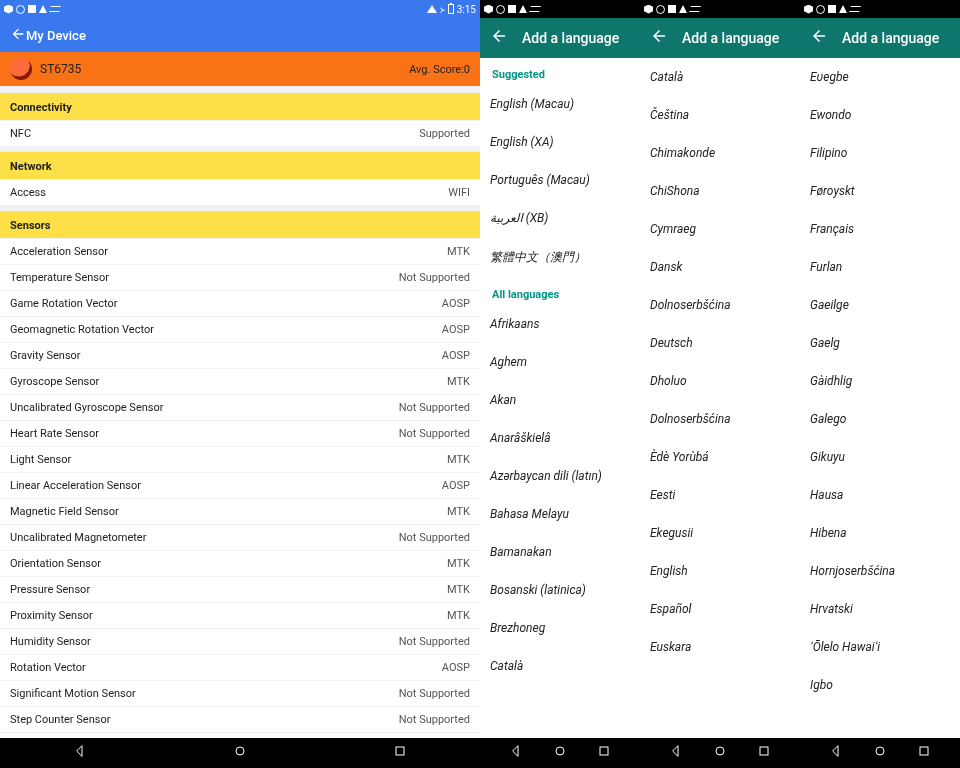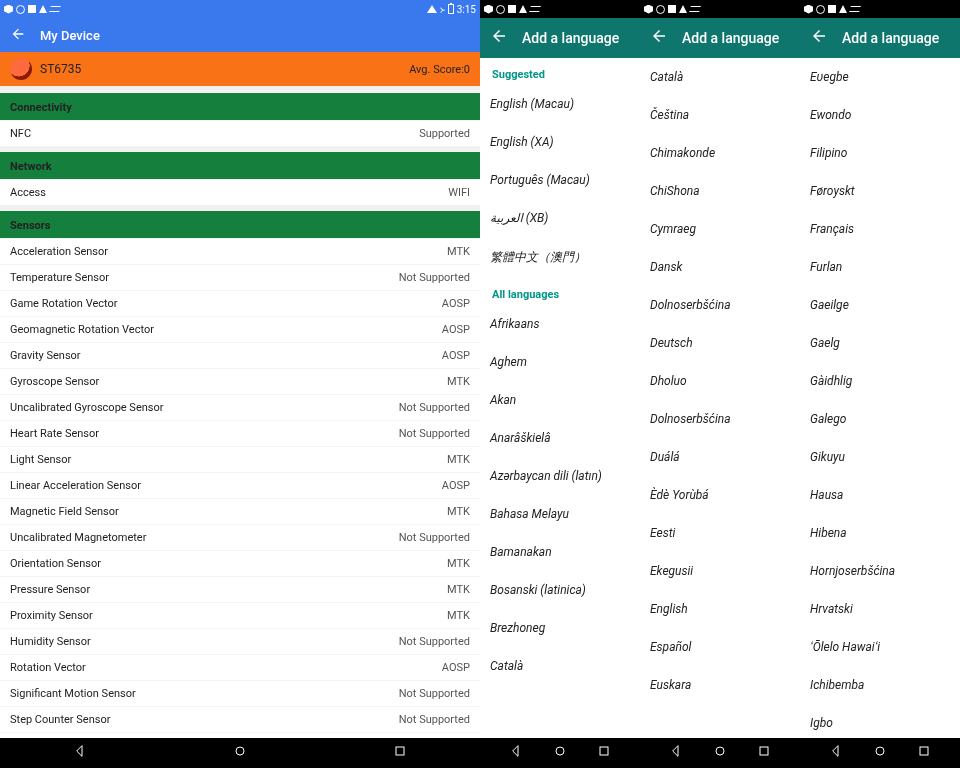--- a/index.html
+++ b/index.html
@@ -17,30 +17,30 @@
   .circ{width:9px;height:9px;border:1px solid #fff;border-radius:50%;}
   .sq{width:8px;height:8px;background:#fff;}
   .tri{width:0;height:0;border-left:4px solid transparent;border-right:4px solid transparent;border-bottom:8px solid #fff;}
   .wave{width:10px;height:6px;border-top:1px solid #fff;border-bottom:1px solid #fff;transform:skewX(-15deg);}
   .sright{display:flex;gap:3px;align-items:center;}
   .time{font-size:10px;}
   .wifi{width:0;height:0;border-left:5px solid transparent;border-right:5px solid transparent;border-bottom:8px solid #fff;}
   .batt{width:6px;height:10px;border:1px solid #fff;position:relative;}
   .batt::before{content:"";position:absolute;top:-2px;left:1px;width:2px;height:1px;background:#fff;}
   
-  .appbar{background:#3a78ee;color:#fff;height:34px;display:flex;align-items:center;padding:0 10px;gap:14px;font-size:13px;font-weight:500;}
+  .appbar{background:#3a78ee;color:#fff;height:34px;display:flex;align-items:center;padding:0 10px;font-size:13px;font-weight:500;}
   .back-arrow svg{width:16px;height:16px;fill:#fff;}
   
   .devhead{display:flex;align-items:center;justify-content:space-between;padding:6px 10px;background:#f97316;border-bottom:1px solid #eee;}
   .devhead .left{display:flex;align-items:center;gap:8px;}
   .devicon{width:22px;height:22px;border-radius:50%;background:radial-gradient(circle at 40% 35%, #ff6a3c 0 55%, #8b1a00 56% 100%);position:relative;}
   .devname{font-size:12px;color:#222;}
   .score{font-size:11px;color:#222;}
   .gap{height:6px;background:#f1f1f1;}
-  .sect{padding:8px 10px 6px;font-size:11px;font-weight:700;color:#222;background:#15803d;}
+  .sect{padding:8px 10px 6px;font-size:11px;font-weight:700;color:#222;background:#fde047;}
   .row{display:flex;justify-content:space-between;align-items:center;padding:6px 10px;font-size:11px;color:#222;background:#fff;border-top:1px solid #f3f3f3;}
   .row .v{color:#555;}
   
   .tbar{height:40px;background:#0f766e;color:#fff;display:flex;align-items:center;gap:14px;padding:0 10px;}
   .tbar svg{width:18px;height:18px;fill:#fff;}
   .ttitle{font-size:14px;font-weight:500;}
   .lscroll{flex:1;overflow:hidden;background:#fff;}
   .lhdr{color:#009688;font-size:11px;font-weight:700;padding:10px 12px 4px;}
   .litem{padding:12px 12px;font-size:12px;color:#222;border:none;}
   .p1 .litem,.p2 .litem,.p3 .litem{padding:12px 10px;font-size:12px;font-style:italic;}
@@ -269,21 +269,20 @@
         <div class="litem">Català</div>
         <div class="litem">Čeština</div>
         <div class="litem">Chimakonde</div>
         <div class="litem">ChiShona</div>
         <div class="litem">Cymraeg</div>
         <div class="litem">Dansk</div>
         <div class="litem">Dolnoserbšćina</div>
         <div class="litem">Deutsch</div>
         <div class="litem">Dholuo</div>
         <div class="litem">Dolnoserbšćina</div>
-        <div class="litem">Duálá</div>
         <div class="litem">Èdè Yorùbá</div>
         <div class="litem">Eesti</div>
         <div class="litem">Ekegusii</div>
         <div class="litem">English</div>
         <div class="litem">Español</div>
         <div class="litem">Euskara</div>
       </div>
   <div class="nav">
     <span class="nb"><svg viewBox="0 0 24 24">
             <path d="M15 4l-8 8 8 8z" fill="none" stroke="#fff" stroke-width="1.5"></path>
@@ -324,21 +323,20 @@
         <div class="litem">Gaeilge</div>
         <div class="litem">Gaelg</div>
         <div class="litem">Gàidhlig</div>
         <div class="litem">Galego</div>
         <div class="litem">Gikuyu</div>
         <div class="litem">Hausa</div>
         <div class="litem">Hibena</div>
         <div class="litem">Hornjoserbšćina</div>
         <div class="litem">Hrvatski</div>
         <div class="litem">ʻŌlelo Hawaiʻi</div>
-        <div class="litem">Ichibemba</div>
         <div class="litem">Igbo</div>
       </div>
   <div class="nav">
     <span class="nb"><svg viewBox="0 0 24 24">
             <path d="M15 4l-8 8 8 8z" fill="none" stroke="#fff" stroke-width="1.5"></path>
           </svg></span>
     <span class="nb"><svg viewBox="0 0 24 24">
             <circle cx="12" cy="12" r="6" fill="none" stroke="#fff" stroke-width="1.5"></circle>
           </svg></span>
     <span class="nb"><svg viewBox="0 0 24 24">

